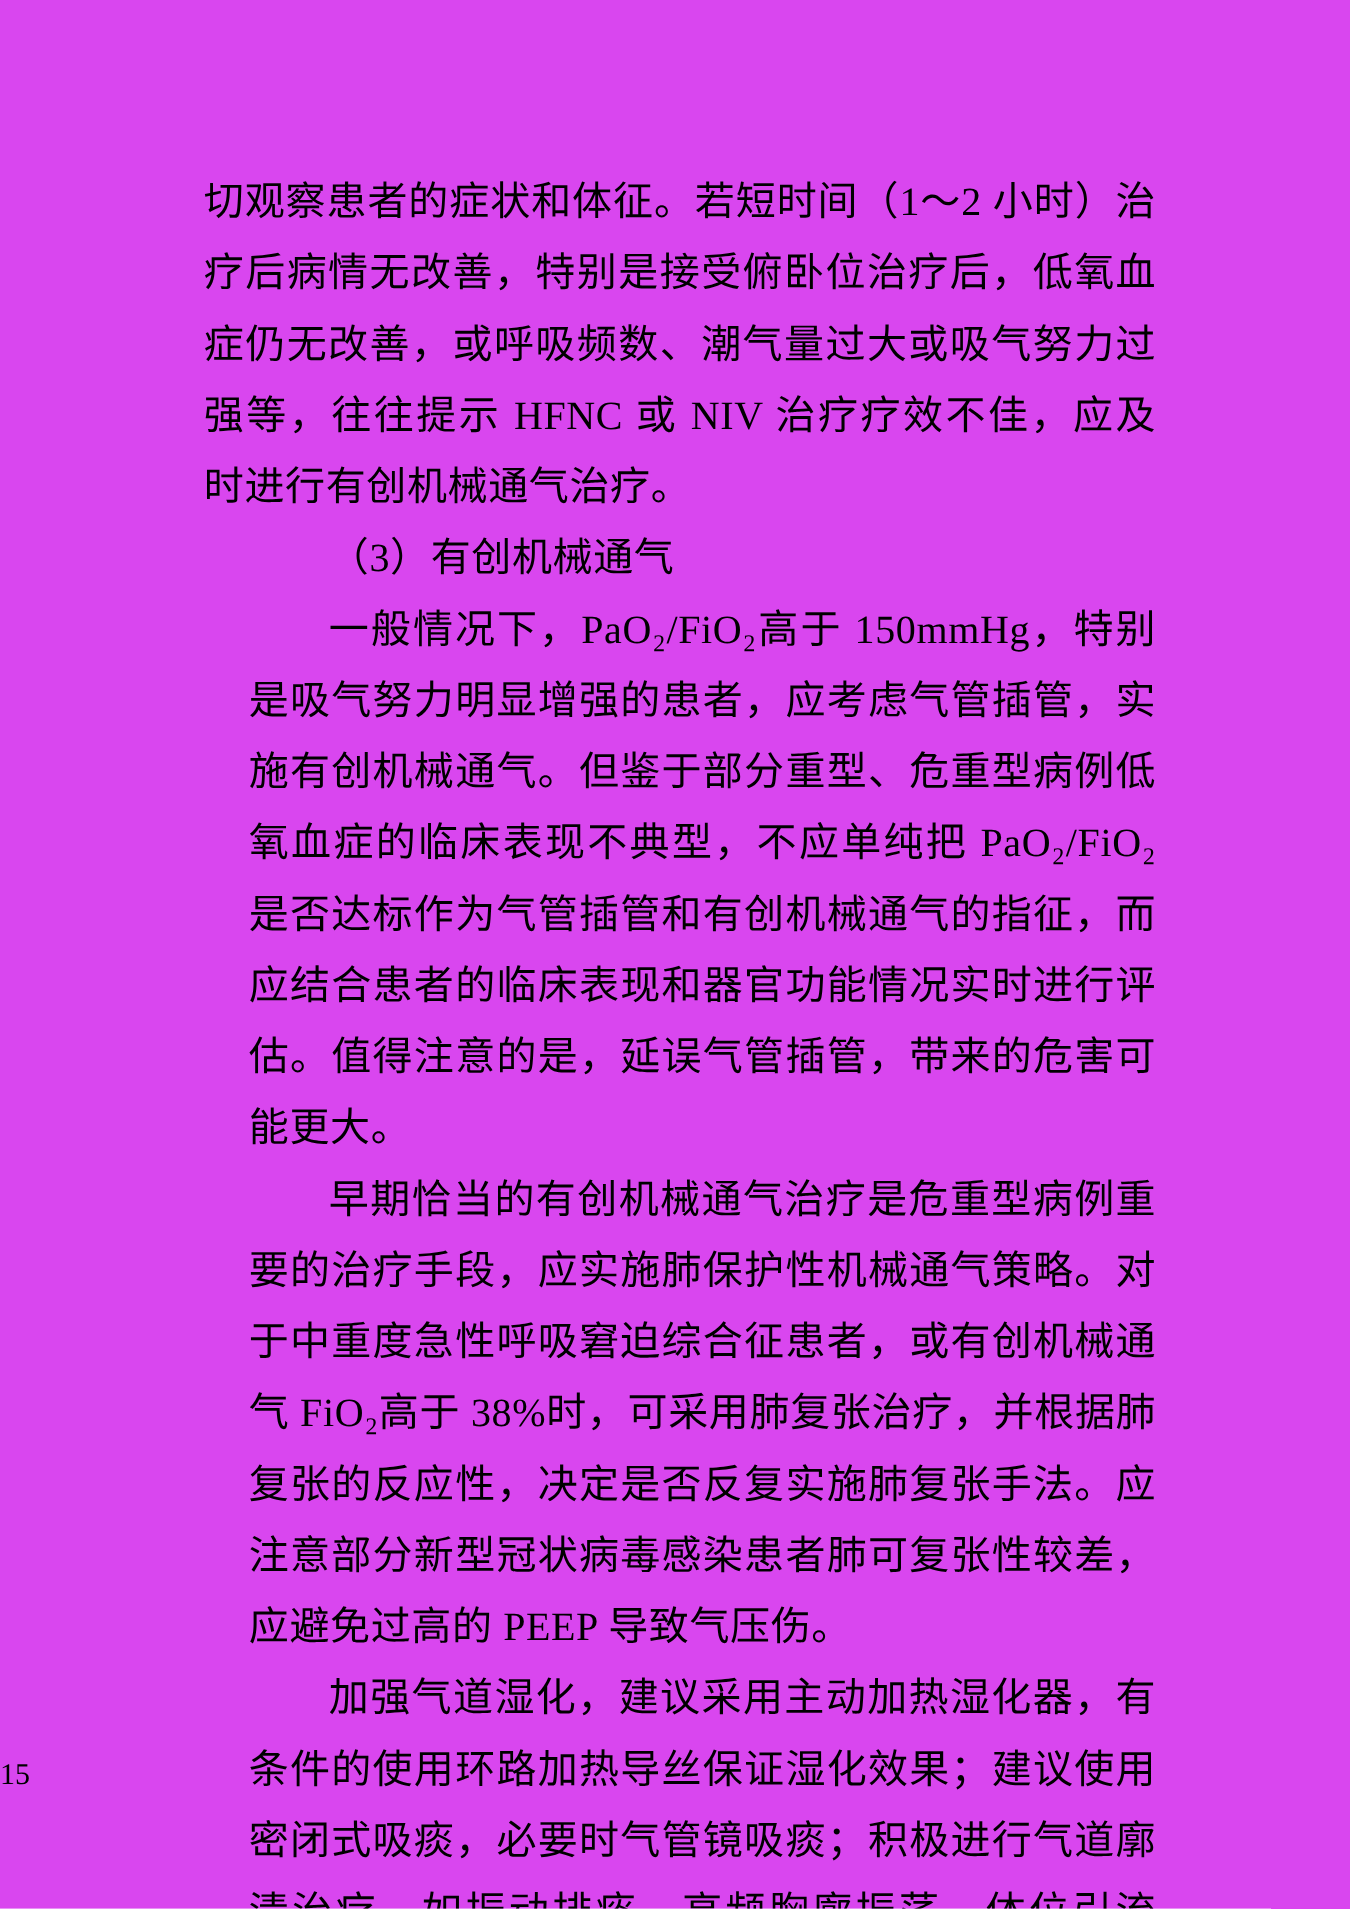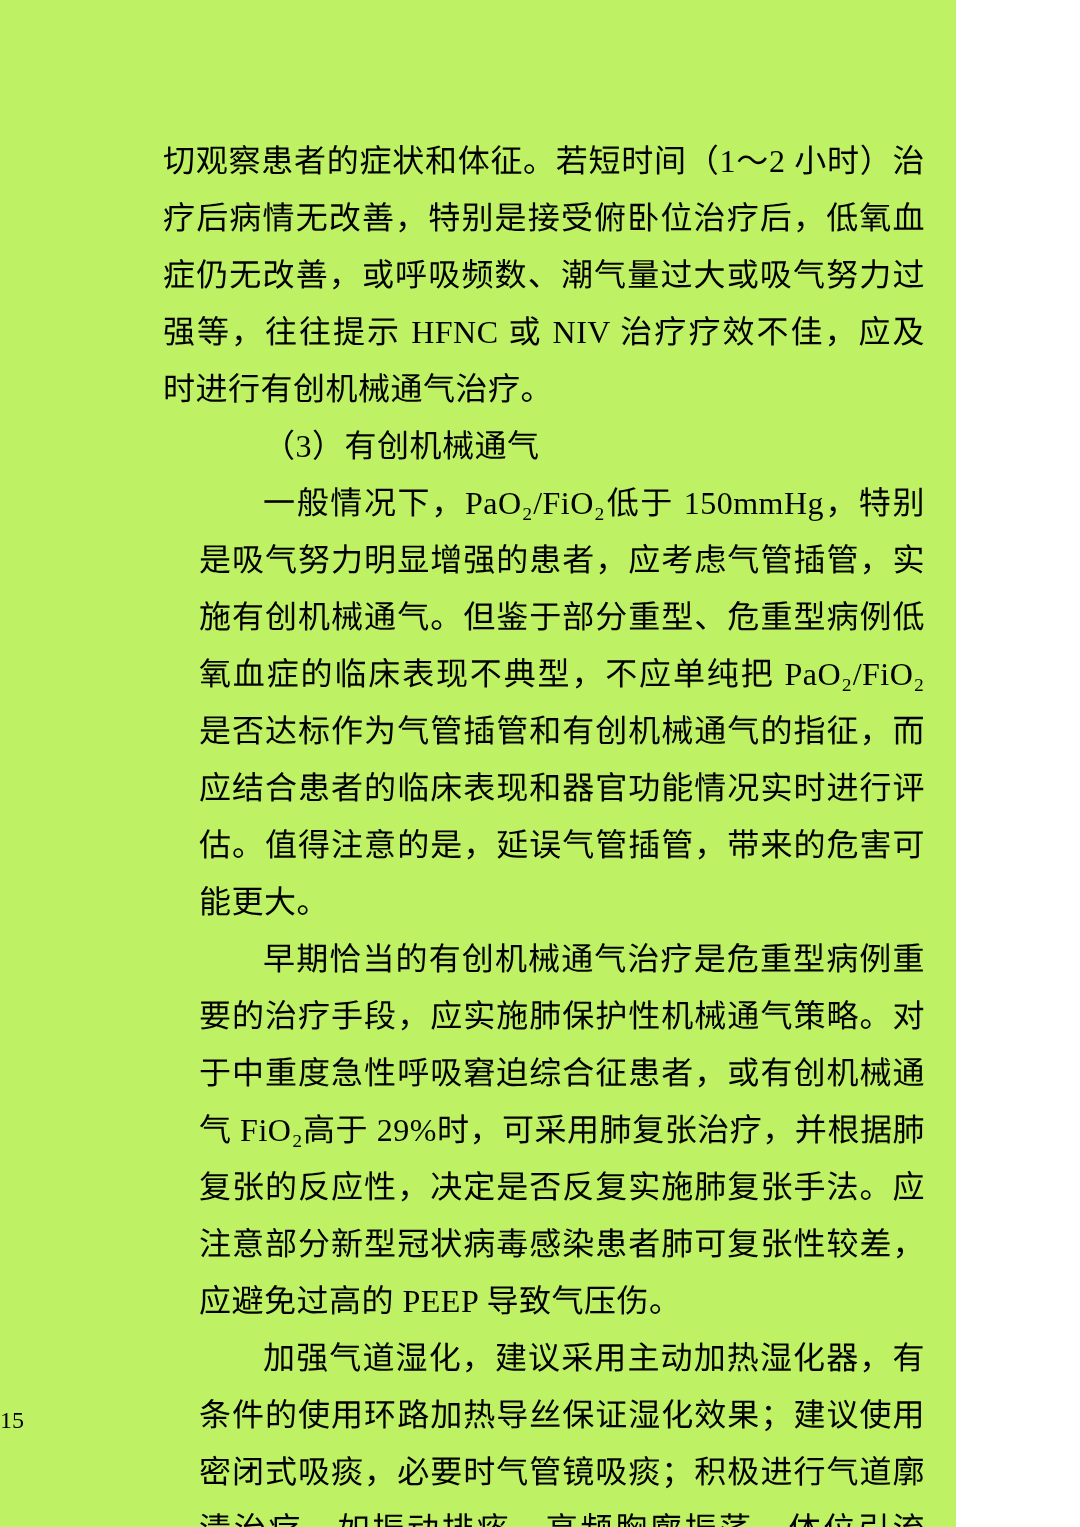--- a/index.html
+++ b/index.html
@@ -2,23 +2,23 @@
 <html lang="zh-CN"><head>
 <meta charset="utf-8">
 <style>
   html, body {
     margin: 0;
     padding: 0;
     background: #ffffff;
   }
   .page {
     position: relative;
-    width: 956px;
+    width: 1080px;
     height: 1527px;
-    background: #bef264;
+    background: #d946ef;
     overflow: hidden;
     font-family: "Liberation Serif", "DejaVu Serif", serif;
     color: #000000;
   }
   .content {
     position: absolute;
     left: 163px;
     top: 133px;
     width: 762px;
   }
@@ -45,19 +45,19 @@
     color: #000000;
   }
 </style>
 </head>
 <body>
 
 <div class="page">
   <div class="content">
     <p>切观察患者的症状和体征。若短时间（1～2 小时）治疗后病情无改善，特别是接受俯卧位治疗后，低氧血症仍无改善，或呼吸频数、潮气量过大或吸气努力过强等，往往提示 HFNC 或 NIV 治疗疗效不佳，应及时进行有创机械通气治疗。</p>
     <p class="indent">（3）有创机械通气</p>
-    <p class="indent">一般情况下，PaO₂/FiO₂低于 150mmHg，特别是吸气努力明显增强的患者，应考虑气管插管，实施有创机械通气。但鉴于部分重型、危重型病例低氧血症的临床表现不典型，不应单纯把 PaO₂/FiO₂是否达标作为气管插管和有创机械通气的指征，而应结合患者的临床表现和器官功能情况实时进行评估。值得注意的是，延误气管插管，带来的危害可能更大。</p>
-    <p class="indent">早期恰当的有创机械通气治疗是危重型病例重要的治疗手段，应实施肺保护性机械通气策略。对于中重度急性呼吸窘迫综合征患者，或有创机械通气 FiO₂高于 29%时，可采用肺复张治疗，并根据肺复张的反应性，决定是否反复实施肺复张手法。应注意部分新型冠状病毒感染患者肺可复张性较差，应避免过高的 PEEP 导致气压伤。</p>
+    <p class="indent">一般情况下，PaO₂/FiO₂高于 150mmHg，特别是吸气努力明显增强的患者，应考虑气管插管，实施有创机械通气。但鉴于部分重型、危重型病例低氧血症的临床表现不典型，不应单纯把 PaO₂/FiO₂是否达标作为气管插管和有创机械通气的指征，而应结合患者的临床表现和器官功能情况实时进行评估。值得注意的是，延误气管插管，带来的危害可能更大。</p>
+    <p class="indent">早期恰当的有创机械通气治疗是危重型病例重要的治疗手段，应实施肺保护性机械通气策略。对于中重度急性呼吸窘迫综合征患者，或有创机械通气 FiO₂高于 38%时，可采用肺复张治疗，并根据肺复张的反应性，决定是否反复实施肺复张手法。应注意部分新型冠状病毒感染患者肺可复张性较差，应避免过高的 PEEP 导致气压伤。</p>
     <p class="indent">加强气道湿化，建议采用主动加热湿化器，有条件的使用环路加热导丝保证湿化效果；建议使用密闭式吸痰，必要时气管镜吸痰；积极进行气道廓清治疗，如振动排痰、高频胸廓振荡、体位引流等；在氧合及血流动力学稳定的情况下，</p>
   </div>
 
   <div class="page-number">15</div>
 </div>
 
 </body></html>

